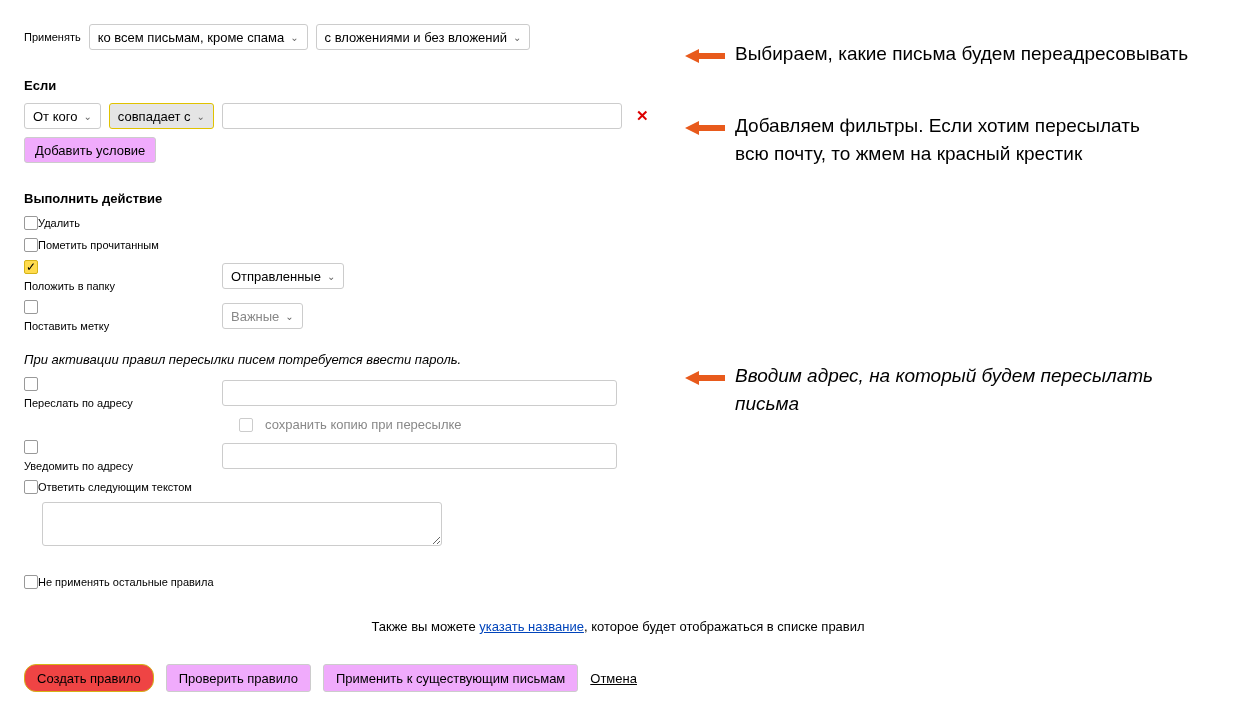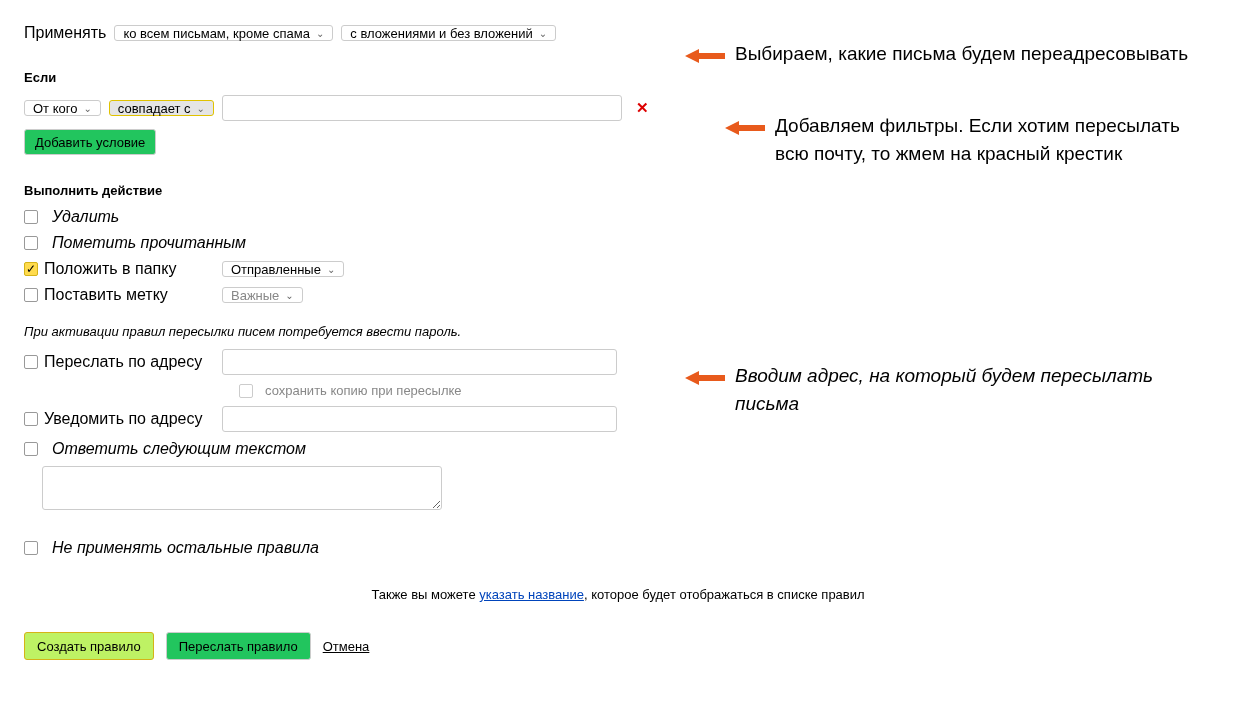--- a/index.html
+++ b/index.html
@@ -7,32 +7,32 @@
     margin: 0;
     padding: 24px;
     font-family: Arial, Helvetica, sans-serif;
     font-size: 13px;
     color: #000;
     background: #fff;
     width: 1236px;
     position: relative;
   }
   .row { display: flex; align-items: center; gap: 8px; margin-bottom: 8px; flex-wrap: wrap; }
-  .label { font-size: 16px; }
+  .label { font-size: 11px; }
   .select {
     display: inline-flex;
     align-items: center;
     gap: 6px;
     border: 1px solid #ccc;
     border-radius: 3px;
     background: #fff;
     padding: 4px 8px;
     font-size: 13px;
     cursor: pointer;
-    height: 16px;
+    height: 26px;
   }
   .select.yellow { background: #e5e5e5; border-color: #e0c200; }
   .select.gray-text { color: #888; }
   .chev { font-size: 10px; color: #666; }
   .text-input {
     border: 1px solid #ccc;
     border-radius: 3px;
     padding: 4px 8px;
     font-size: 13px;
     height: 26px;
@@ -49,51 +49,51 @@
     height: 44px;
     resize: both;
     background: #fff;
   }
   .close-x { color: #d00; font-weight: bold; font-size: 15px; cursor: pointer; padding: 0 6px; }
   .btn {
     display: inline-flex;
     align-items: center;
     border: 1px solid #ccc;
     border-radius: 3px;
-    background: #22c55e;
+    background: #f0abfc;
     padding: 5px 12px;
     font-size: 13px;
     cursor: pointer;
     height: 28px;
   }
   .btn.small { height: 26px; padding: 4px 10px; }
-  .btn.yellow { background: #bef264; border-color: #d5b317; }
+  .btn.yellow { background: #ef4444; border-color: #d5b317; border-radius: 12px; }
   .section-title { font-weight: bold; margin-top: 28px; margin-bottom: 10px; }
-  .check-row { display: flex; align-items: center; gap: 14px; margin-bottom: 8px; font-style: italic; }
+  .check-row { display: flex; align-items: center; gap: 0; margin-bottom: 8px; }
   .checkbox {
     width: 14px; height: 14px;
     border: 1px solid #999;
     border-radius: 2px;
     background: #fff;
     display: inline-flex;
     align-items: center;
     justify-content: center;
     cursor: pointer;
     flex-shrink: 0;
   }
   .checkbox.checked::after {
     content: "✓";
     font-size: 12px;
     color: #000;
     line-height: 1;
   }
   .checkbox.yellow-checked { background: #ffdb4d; border-color: #d5b317; }
   .checkbox.disabled { border-color: #ccc; }
   .action-row { display: flex; align-items: center; gap: 8px; margin-bottom: 8px; }
-  .action-label-col { width: 190px; display: flex; align-items: center; gap: 6px; }
+  .action-label-col { width: 190px; display: flex; gap: 6px; flex-direction: column; }
   .hint { font-size: 13px; color: #000; margin-top: 20px; margin-bottom: 10px; font-style: italic; }
   .sub-check { margin-left: 215px; display: flex; align-items: center; gap: 12px; margin-bottom: 8px; color: #888; }
   .link { color: #0044bb; text-decoration: underline; cursor: pointer; }
   .cancel-link { color: #000; text-decoration: underline; cursor: pointer; }
   .bottom-row { display: flex; align-items: center; gap: 12px; margin-top: 30px; }
   .also-row { margin-top: 30px; text-align: center; }
 
   .annotation {
     position: absolute;
     font-size: 19px;
@@ -226,28 +226,29 @@
   <span class="checkbox"></span>
   <span class="label">Не применять остальные правила</span>
 </div>
 
 <div class="also-row">
   <span>Также вы можете </span><span class="link">указать название</span><span>, которое будет отображаться в списке правил</span>
 </div>
 
 <div class="bottom-row">
   <button class="btn yellow">Создать правило</button>
-  <button class="btn">Переслать правило</button>
+  <button class="btn">Проверить правило</button>
+  <button class="btn">Применить к существующим письмам</button>
   <span class="cancel-link">Отмена</span>
 </div>
 
 <div class="annotation" style="top:40px; left:685px;">
   <div class="arrow-left"></div>
   <div>Выбираем, какие письма будем переадресовывать</div>
 </div>
-<div class="annotation" style="top:112px; left:725px;">
+<div class="annotation" style="top:112px; left:685px;">
   <div class="arrow-left"></div>
   <div style="max-width:420px;">Добавляем фильтры. Если хотим пересылать всю почту, то жмем на красный крестик</div>
 </div>
 <div class="annotation" style="top:362px; left:685px;font-style:italic;">
   <div class="arrow-left"></div>
   <div style="max-width:420px;">Вводим адрес, на который будем пересылать письма</div>
 </div>
 
 </body></html>

